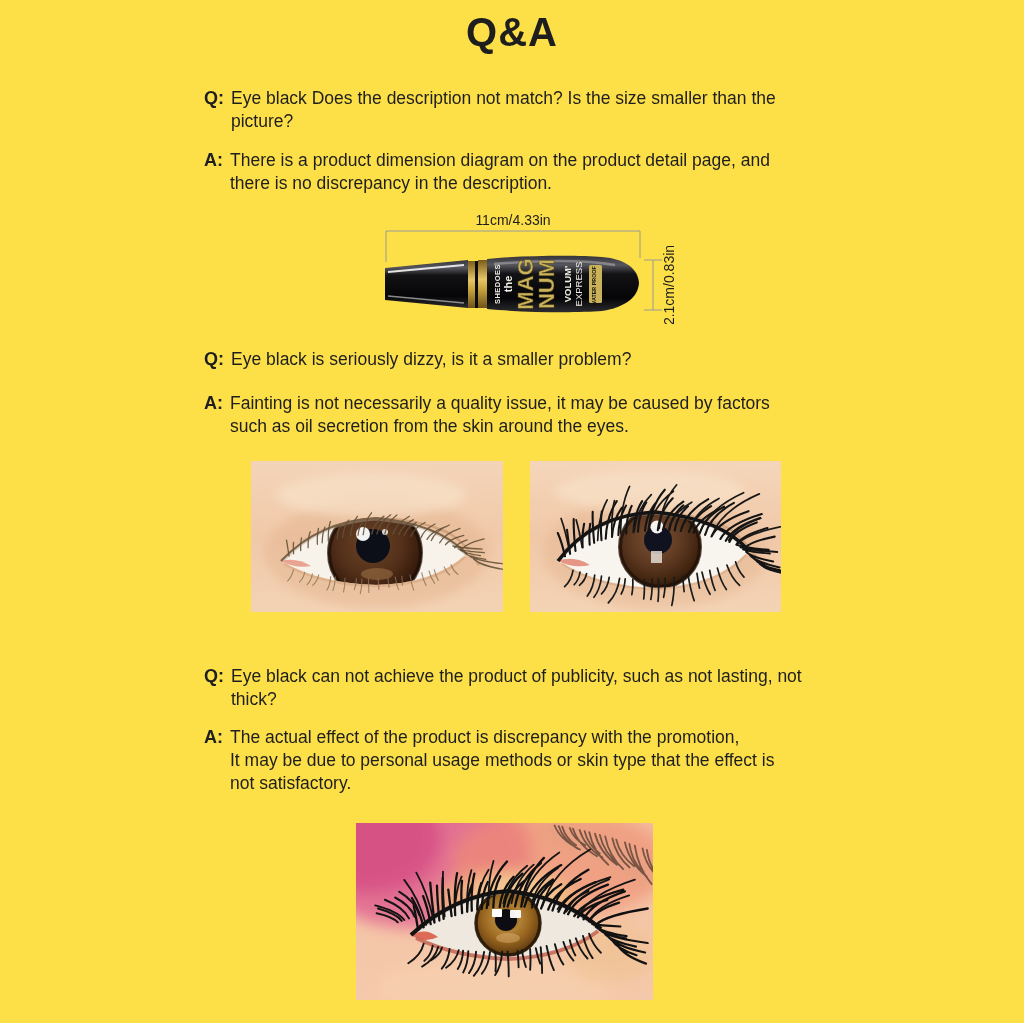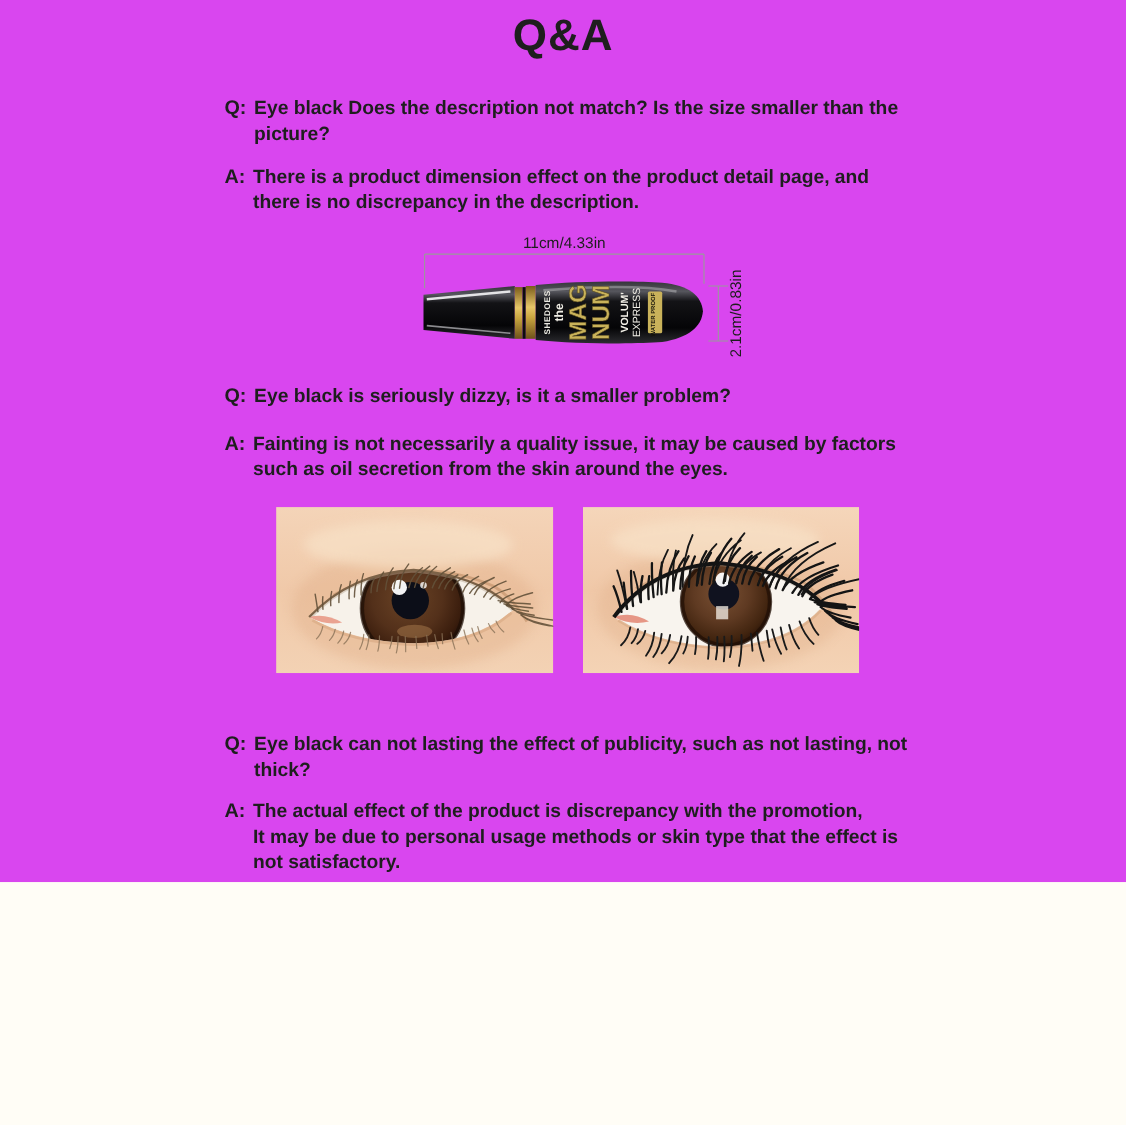--- a/index.html
+++ b/index.html
@@ -1,22 +1,22 @@
 <!DOCTYPE html>
 <html><head>
 <meta charset="utf-8">
 <style>
   html,body{margin:0;padding:0;background:#fffdf6;}
-  .page{position:relative;width:1024px;height:802px;background:#d946ef;
+  .page{position:relative;width:1024px;height:1023px;background:#fde047;
         font-family:"Liberation Sans",sans-serif;color:#1e1e1e;overflow:hidden;}
   .title{position:absolute;top:10px;left:0;width:100%;text-align:center;
          font-size:40px;font-weight:700;letter-spacing:1px;margin:0;}
   .row{position:absolute;left:204px;display:flex;gap:7px;}
   .lab{font-weight:700;font-size:18px;line-height:23px;flex:0 0 auto;}
-  .txt{margin:0;font-size:17.5px;line-height:23px;font-weight:700;
+  .txt{margin:0;font-size:17.5px;line-height:23px;font-weight:400;
        max-width:660px;white-space:pre-line;}
   .fig{position:absolute;}
   .fig svg{display:block;width:100%;height:100%;}
   #diagram{left:372px;top:210px;width:320px;height:114px;}
   #photo-before{left:251px;top:461px;width:252px;height:151px;}
   #photo-after{left:530px;top:461px;width:251px;height:151px;}
   #photo-result{left:356px;top:823px;width:297px;height:177px;}
   .dimt{font-size:14px;fill:#1d1d1d;font-weight:500;}
   .tube-small{fill:#eceae2;font-weight:700;letter-spacing:0.5px;}
 </style>
@@ -27,21 +27,21 @@
 
   <h1 class="title">Q&amp;A</h1>
 
   <div class="row" style="top:87px">
     <span class="lab">Q:</span>
     <p class="txt">Eye black Does the description not match? Is the size smaller than the
 picture?</p>
   </div>
   <div class="row" style="top:149px">
     <span class="lab">A:</span>
-    <p class="txt">There is a product dimension effect on the product detail page, and
+    <p class="txt">There is a product dimension diagram on the product detail page, and
 there is no discrepancy in the description.</p>
   </div>
 
   <div class="fig" id="diagram">
     <svg viewBox="0 0 320 114">
       <defs>
         <linearGradient id="gBody" x1="0" y1="0" x2="0" y2="1">
           <stop offset="0" stop-color="#35353a"></stop>
           <stop offset="0.16" stop-color="#56565d"></stop>
           <stop offset="0.32" stop-color="#131316"></stop>
@@ -190,21 +190,21 @@
           <path d="M207.5 84.0Q214.8 86.9 238.7 88.8M210.6 86.4Q219.1 89.1 247.2 90.9M213.1 88.4Q219.3 90.9 239.8 92.6M216.0 90.8Q222.3 96.6 243.2 100.5M220.0 94.3Q226.9 101.6 249.6 106.4M224.1 97.9Q233.7 107.2 265.4 113.5M227.1 100.5Q234.4 106.7 258.4 110.9M229.7 102.9Q235.8 108.8 255.9 112.7" fill="none" stroke="#141414" stroke-width="2" stroke-linecap="round" stroke-opacity="1"></path>
         </g>
       <g>
           <path d="M43.0 109.3Q41.5 119.1 34.6 125.6M50.0 111.0Q49.0 118.6 44.2 123.7M56.6 112.5Q55.2 119.6 49.4 124.3M64.7 114.1Q63.6 126.7 57.3 135.1M71.5 115.2Q70.4 127.8 63.9 136.3M79.2 116.3Q77.9 126.2 71.5 132.9M89.6 117.3Q87.6 132.1 78.3 141.9M95.2 117.8Q94.7 126.9 91.2 133.0M102.8 118.1Q103.1 127.5 101.8 133.7M114.2 118.3Q114.8 130.1 113.7 138.0M122.1 118.1Q122.5 130.3 120.8 138.5M128.4 117.8Q129.1 131.3 128.0 140.3M135.1 117.2Q135.4 128.7 133.6 136.3M144.1 116.3Q144.5 133.2 141.8 144.4M152.6 115.0Q153.6 124.4 154.1 130.6M158.1 114.1Q160.6 129.5 164.2 139.7M167.0 112.3Q168.1 121.2 169.5 127.1M172.0 111.2Q174.9 124.4 180.1 133.3M179.7 109.3Q181.8 121.4 185.1 129.4M187.4 107.1Q190.5 120.0 196.4 128.6M196.9 104.0Q201.0 116.3 209.6 124.4M205.6 100.9Q208.4 110.0 214.0 116.1" fill="none" stroke="#1a1a1a" stroke-width="1.7" stroke-linecap="round" stroke-opacity="1"></path>
         </g>
     </svg>
   </div>
 
   <div class="row" style="top:665px">
     <span class="lab">Q:</span>
-    <p class="txt">Eye black can not lasting the effect of publicity, such as not lasting, not
+    <p class="txt">Eye black can not achieve the product of publicity, such as not lasting, not
 thick?</p>
   </div>
   <div class="row" style="top:726px">
     <span class="lab">A:</span>
     <p class="txt">The actual effect of the product is discrepancy with the promotion,
 It may be due to personal usage methods or skin type that the effect is
 not satisfactory.</p>
   </div>
 
   <div class="fig" id="photo-result">

